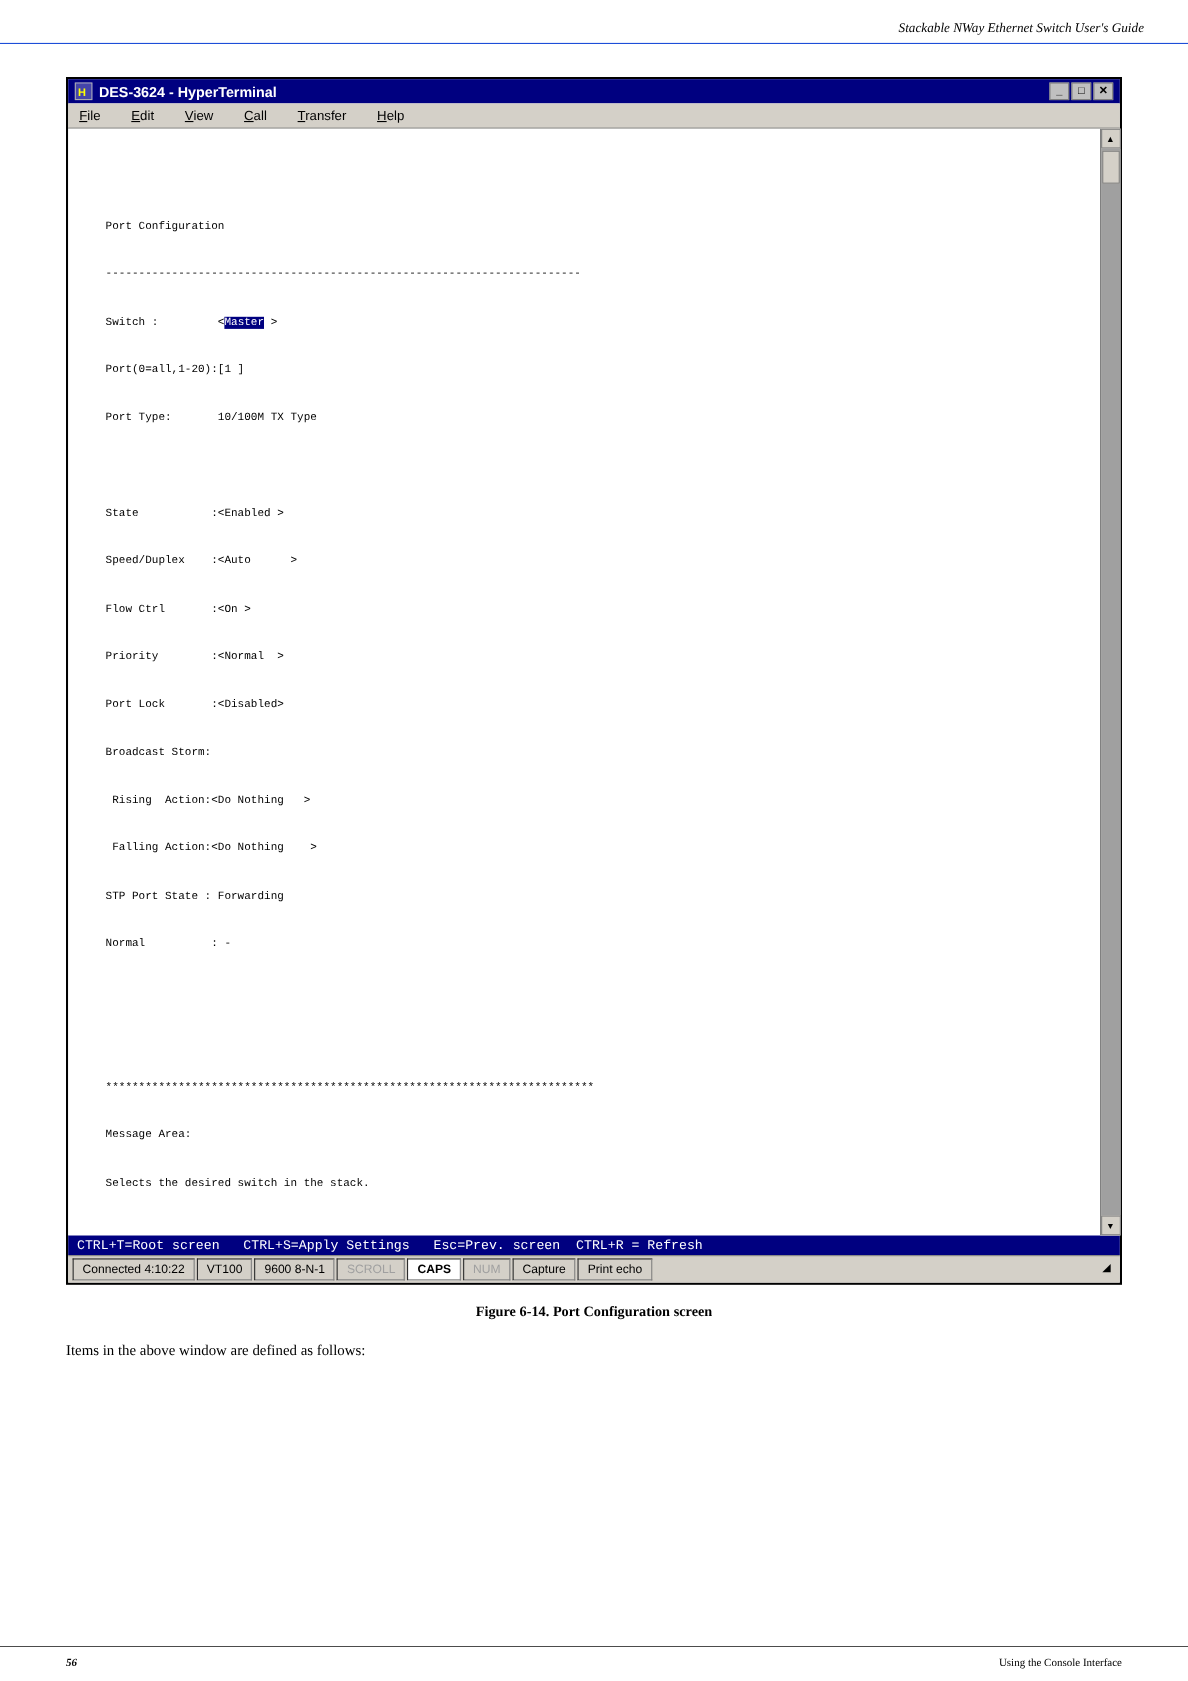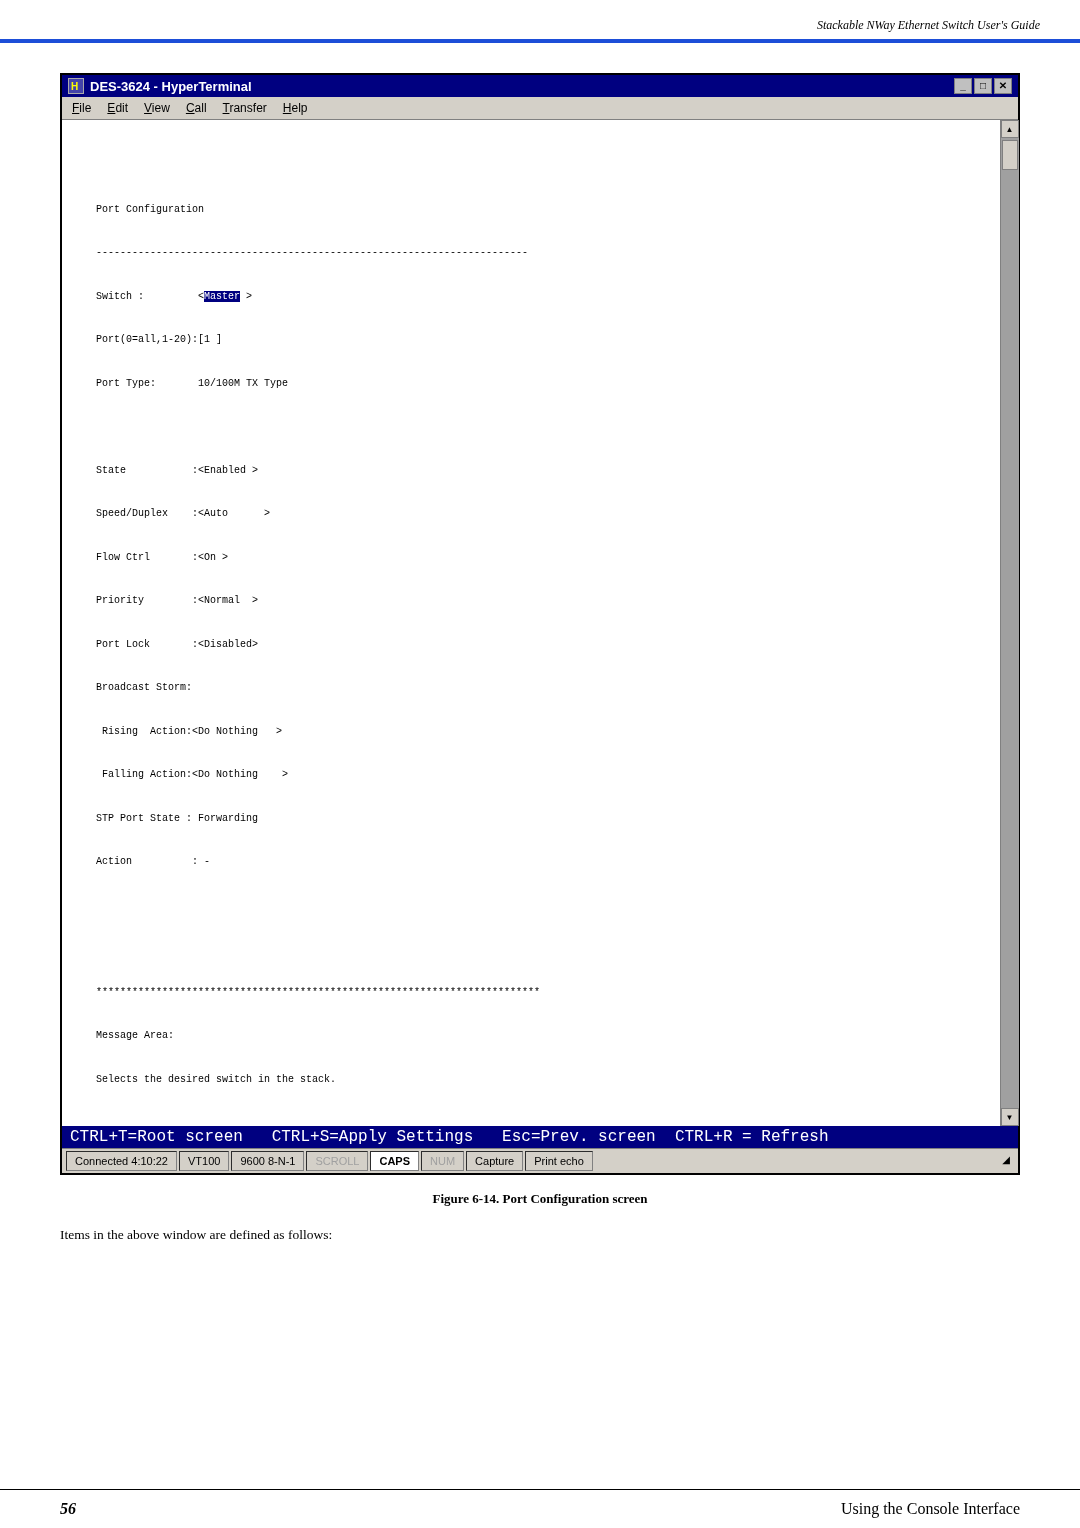--- a/index.html
+++ b/index.html
@@ -11,21 +11,21 @@
       width: 1080px;
       min-height: 1528px;
       padding: 0;
     }
 
     
     .page-header {
       display: flex;
       justify-content: flex-end;
       padding: 18px 40px 6px 40px;
-      border-bottom: 4px solid #1d4ed8;
+      border-bottom: 1px solid #1d4ed8;
       margin-bottom: 0;
     }
     .page-header-title {
       font-size: 12px;
       font-style: italic;
     }
 
     
     .page-content {
       padding: 30px 60px 40px 60px;
@@ -80,21 +80,21 @@
       cursor: pointer;
     }
 
     
     .hyper-menubar {
       background: #d4d0c8;
       padding: 2px 4px;
       font-size: 12px;
       font-family: Arial, sans-serif;
       display: flex;
-      gap: 4px;
+      gap: 16px;
       border-bottom: 1px solid #808080;
     }
     .menu-item {
       padding: 2px 6px;
       cursor: pointer;
     }
     .menu-item u {
       text-decoration: underline;
     }
 
@@ -151,21 +151,21 @@
 
     
     .highlight-blue {
       background: #000080;
       color: #ffffff;
     }
     .cmd-bar {
       background: #000080;
       color: #fff;
       font-family: 'Courier New', Courier, monospace;
-      font-size: 16px;
+      font-size: 12px;
       padding: 2px 8px;
       white-space: pre;
     }
 
     
     .status-bar {
       background: #d4d0c8;
       border-top: 1px solid #808080;
       display: flex;
       padding: 2px 4px;
@@ -212,21 +212,21 @@
       font-size: 13.5px;
       margin-bottom: 14px;
     }
 
     
     .page-footer {
       display: flex;
       justify-content: space-between;
       padding: 10px 60px;
       border-top: 1px solid #000;
-      font-size: 16px;
+      font-size: 10px;
       margin-top: auto;
       position: fixed;
       bottom: 0;
       left: 0;
       width: 1080px;
       background: #fff;
     }
     .footer-page-num {
       font-weight: bold;
       font-style: italic;
@@ -285,21 +285,21 @@
         <span class="t-line"> </span>
         <span class="t-line">   State           :&lt;Enabled &gt;</span>
         <span class="t-line">   Speed/Duplex    :&lt;Auto      &gt;</span>
         <span class="t-line">   Flow Ctrl       :&lt;On &gt;</span>
         <span class="t-line">   Priority        :&lt;Normal  &gt;</span>
         <span class="t-line">   Port Lock       :&lt;Disabled&gt;</span>
         <span class="t-line">   Broadcast Storm:</span>
         <span class="t-line">    Rising  Action:&lt;Do Nothing   &gt;</span>
         <span class="t-line">    Falling Action:&lt;Do Nothing    &gt;</span>
         <span class="t-line">   STP Port State : Forwarding</span>
-        <span class="t-line">   Action          : -</span>
+        <span class="t-line">   Normal          : -</span>
         <span class="t-line"> </span>
         <span class="t-line"> </span>
         <span class="t-line">   **************************************************************************</span>
         <span class="t-line">   Message Area:</span>
         <span class="t-line">   Selects the desired switch in the stack.</span>
       </div>
       <div class="terminal-scrollbar">
         <div class="scrollbar-btn">▲</div>
         <div class="scrollbar-track">
           <div class="scrollbar-thumb"></div>

